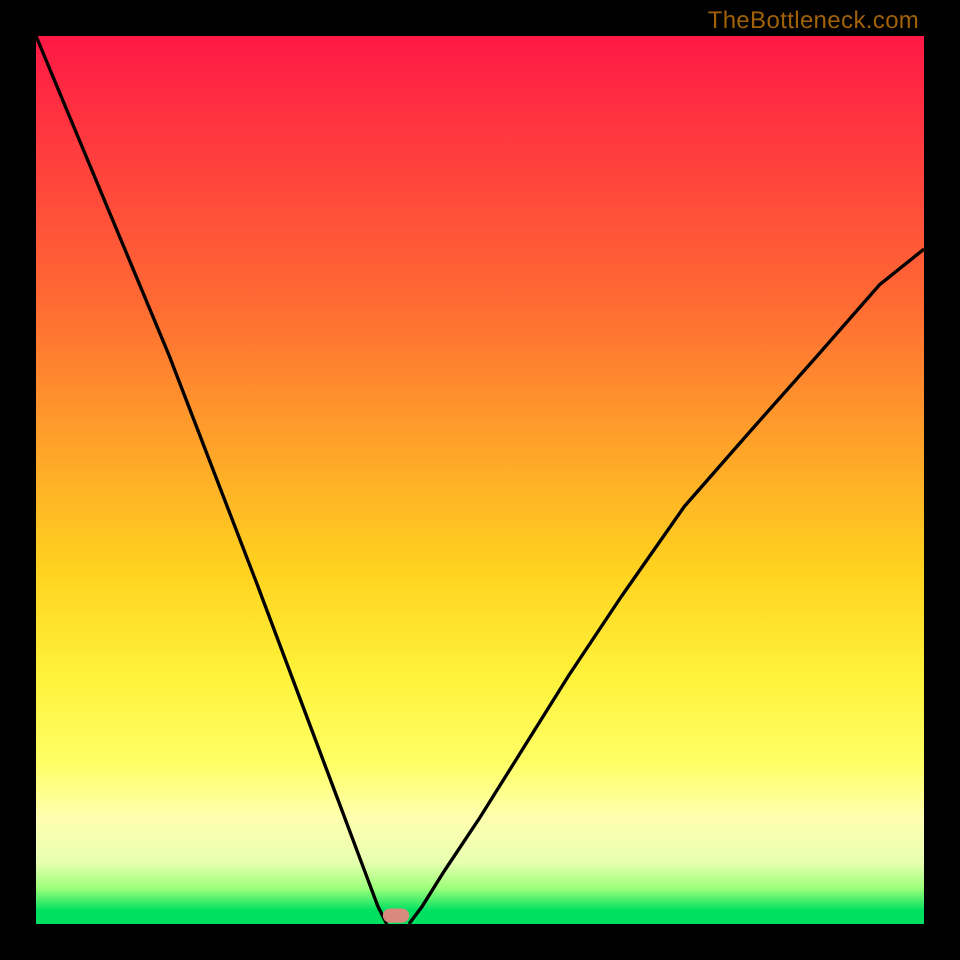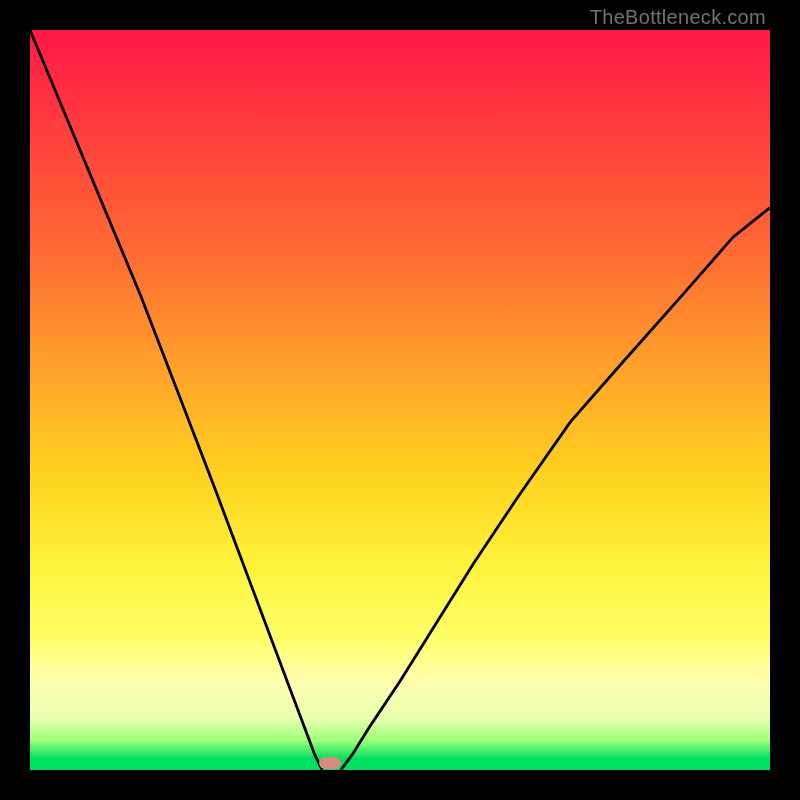--- a/index.html
+++ b/index.html
@@ -37,21 +37,21 @@
       #e8ffb0 93%,
       #9cff7a 96%,
       #00e060 98.5%,
       #00e060 100%
     );
   }
   .attribution {
     position: absolute;
     top: 6px;
     right: 34px;
-    color: #737373;
+    color: #a16207;
     font-size: 20px;
     font-weight: 500;
     letter-spacing: 0.3px;
     z-index: 10;
   }
   svg.curve {
     position: absolute;
     left: 0;
     top: 0;
     width: 740px;

